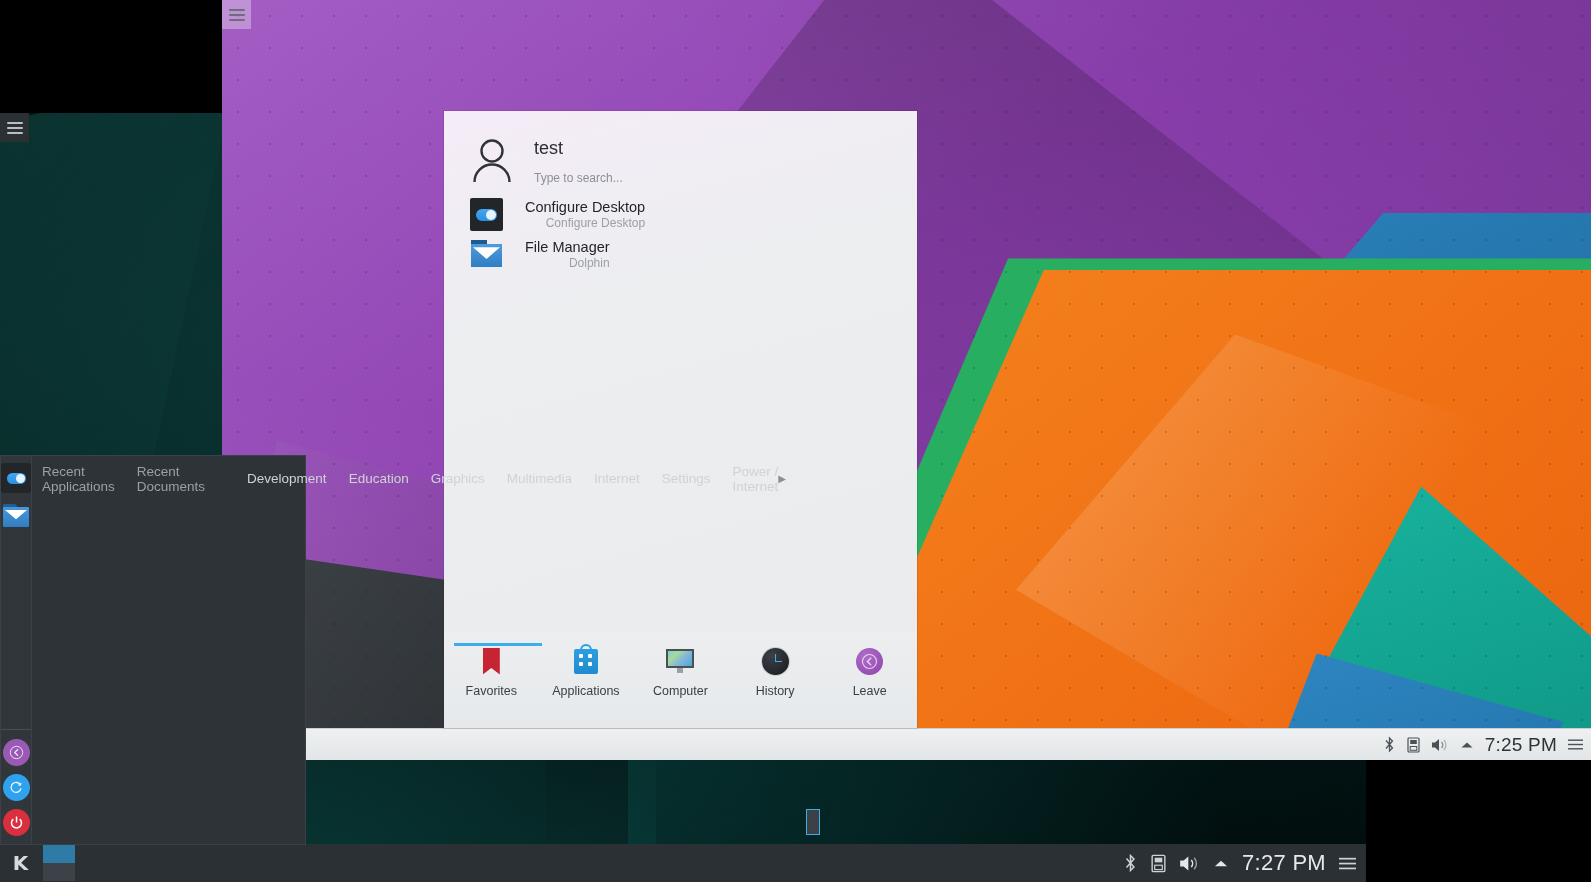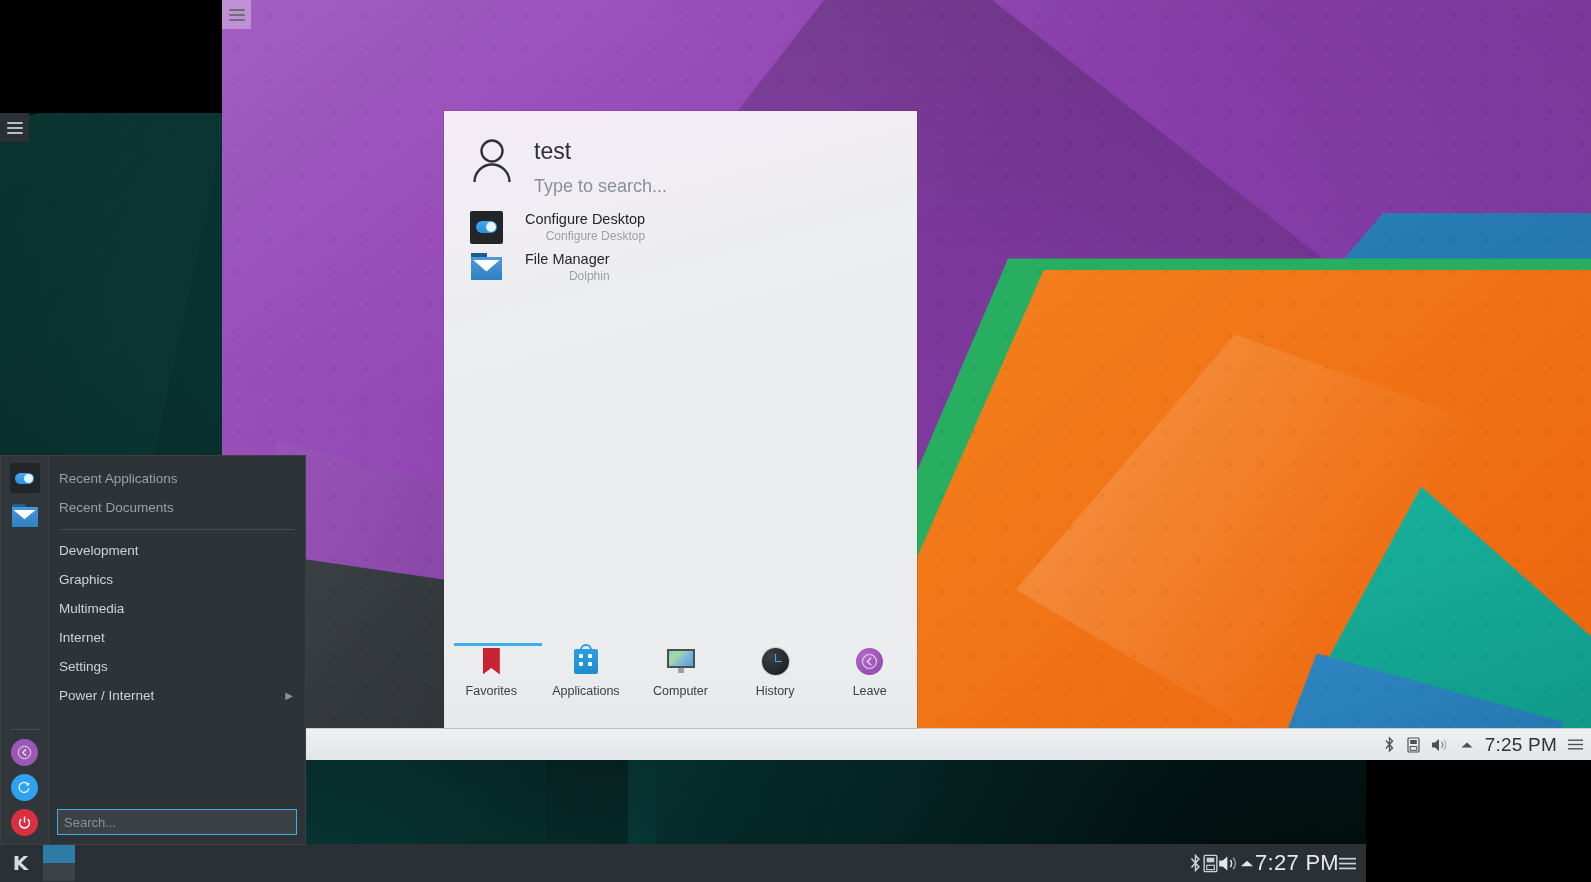--- a/index.html
+++ b/index.html
@@ -146,21 +146,21 @@
   #cm-side .spacer{ flex:1; }
   #cm-side .divider{ width:30px; height:1px; background:#474d53; margin:4px 0 9px; }
   .rbtn{ width:27px; height:27px; border-radius:50%; margin-bottom:8px;
     display:flex; align-items:center; justify-content:center; color:#fff;
     font-size:14px; }
   .rb-leave{ background:#9b59b6; }
   .rb-restart{ background:#2fa2ef; }
   .rb-shutdown{ background:#da2f3f; }
   .rbtn svg{ display:block; }
 
-  #cm-main{ flex:1; display:flex; flex-direction:column; padding:8px 0 0 0; }
+  #cm-main{ flex:1; display:flex; flex-direction:row; padding:8px 0 0 0; }
   .cm-item{ height:29px; display:flex; align-items:center; padding:0 12px 0 10px;
     color:#cfd3d7; font-size:13.5px; }
   .cm-item.dim{ color:#9aa0a6; }
   .cm-sep{ height:1px; background:#474d53; margin:7px 10px 6px 10px; }
   .cm-item .arrow{ margin-left:auto; color:#8a9097; font-size:10px; }
   #cm-search-wrap{ padding:4px 8px 9px 8px; margin-top:auto; }
   #cm-search{
     width:100%; height:26px; background:#3b4145; border:1px solid #3daee9;
     color:#aeb4b9; font-size:13px; padding:0 6px;
     font-family:"Liberation Sans", sans-serif; outline:none;
@@ -171,22 +171,22 @@
   #kickoff{
     position:absolute; left:222px; top:111px; width:473px; height:617px;
     z-index:25; display:flex; flex-direction:column;
     background:linear-gradient(165deg,#f5ecf7 0%,#eceef0 32%,#e9ebed 100%);
     box-shadow:0 0 0 1px rgba(0,0,0,.08);
   }
   #ko-header{ padding:26px 0 6px 26px; display:flex; align-items:flex-start; }
   #ko-avatar{ width:44px; height:46px; position:relative; flex:0 0 44px; }
   #ko-avatar svg{ display:block; }
   #ko-head-text{ margin-left:20px; padding-top:2px; }
-  #ko-user{ font-size:23px; color:#2c2f33; line-height:1.1; }
-  #ko-search{ margin-top:12px; font-size:18px; color:#8b9096; }
+  #ko-user{ font-size:18px; color:#2c2f33; line-height:1.1; }
+  #ko-search{ margin-top:12px; font-size:12px; color:#8b9096; }
   #ko-list{ padding:4px 0 0 26px; }
   .ko-row{ display:flex; align-items:center; height:40px; }
   .ko-ic{ width:33px; height:33px; position:relative; flex:0 0 33px; }
   .ko-tx{ margin-left:22px;text-align:right; }
   .ko-t1{ font-size:14.5px; color:#22262a; line-height:1.25; }
   .ko-t2{ font-size:12px; color:#9aa0a6; line-height:1.3; }
   .kic-config{ background:#232629; border-radius:2px; display:flex;
     align-items:center; justify-content:center; }
   .kic-config .pill{ width:21px; height:12px; border-radius:7px;
     background:linear-gradient(#43a7f0,#2a8fe0); position:relative; }
@@ -196,21 +196,21 @@
   .kic-folder .fb{ position:absolute; left:1px; top:6px; width:31px; height:23px;
     background:linear-gradient(#4f9bdb,#2f7fc4); }
   .kic-folder .ft{ position:absolute; left:1px; top:2px; width:16px; height:7px;
     background:#1d5c93; }
   .kic-folder .fm{ position:absolute; left:3px; top:9px; width:27px; height:18px;
     background:#fff; clip-path:polygon(0 0,100% 0,50% 65%); }
 
   #ko-spacer{ flex:1; }
   #ko-tabs{ height:96px; border-top:0; position:relative;
     display:flex; align-items:flex-start; padding-top:14px;
-    background:linear-gradient(#eceef0,#e6e9eb);justify-content:center; }
+    background:linear-gradient(#eceef0,#e6e9eb); }
   .ko-tab{ flex:1; display:flex; flex-direction:column; align-items:center;
     position:relative; }
   .ko-tab .tabicon{ width:30px; height:30px; display:flex; align-items:center;
     justify-content:center; margin-bottom:8px; }
   .ko-tab .tablabel{ font-size:12.5px; color:#3a4045; }
   #ko-tab-underline{ position:absolute; left:10px; top:11px; width:88px;
     height:3px; background:#3daee9; }
 
   
   .ico-fav{ width:17px; height:27px; background:#c62433;
@@ -246,21 +246,21 @@
     position:absolute; left:0; bottom:0; width:1366px; height:38px;
     background:#2b3034; display:flex; align-items:center; z-index:35;
   }
   #outer-launcher{ width:34px; height:36px; display:flex; align-items:center;
     justify-content:center; margin-left:3px; }
   #outer-launcher .kicon{ color:#d7dbde; font-size:20px; }
   #outer-tasks{ display:flex; margin-left:6px; }
   .otask{ width:32px; }
   .otask .t-top{ height:18px; background:#2e7ba6; }
   .otask .t-bot{ height:18px; background:#3c4248; }
-  #outer-tray{ margin-left:auto; display:flex; align-items:center; gap:0;
+  #outer-tray{ margin-left:auto; display:flex; align-items:center; gap:13px;
     padding-right:10px; color:#cdd2d6; }
   #outer-tray .clock{ font-size:22px; color:#e7eaec; letter-spacing:.3px; }
 </style>
 </head>
 <body>
 
 <div id="root">
 
   <div id="outer-desktop">
     <div class="facet f1"></div>
@@ -491,20 +491,23 @@
         <span>Recent Applications</span>
       </div>
       <div class="cm-item dim">
         <span>Recent Documents</span>
       </div>
       <div class="cm-sep"></div>
       <div class="cm-item">
         <span>Development</span>
       </div>
       <div class="cm-item">
+        <span>Education</span>
+      </div>
+      <div class="cm-item">
         <span>Graphics</span>
       </div>
       <div class="cm-item">
         <span>Multimedia</span>
       </div>
       <div class="cm-item">
         <span>Internet</span>
       </div>
       <div class="cm-item">
         <span>Settings</span>

